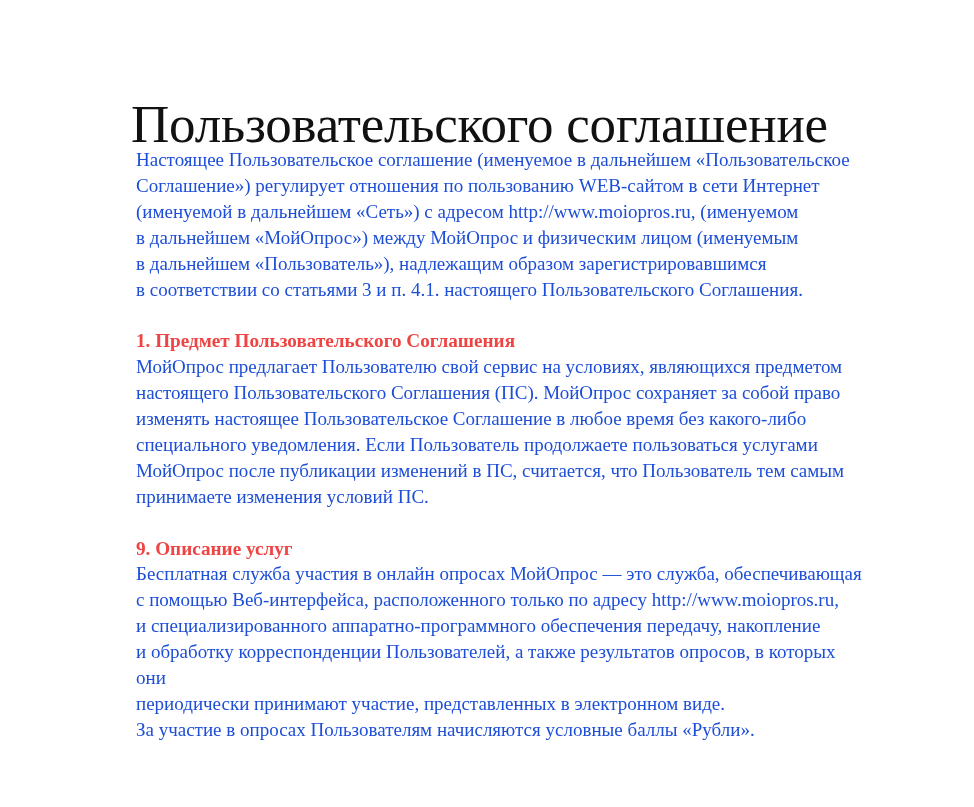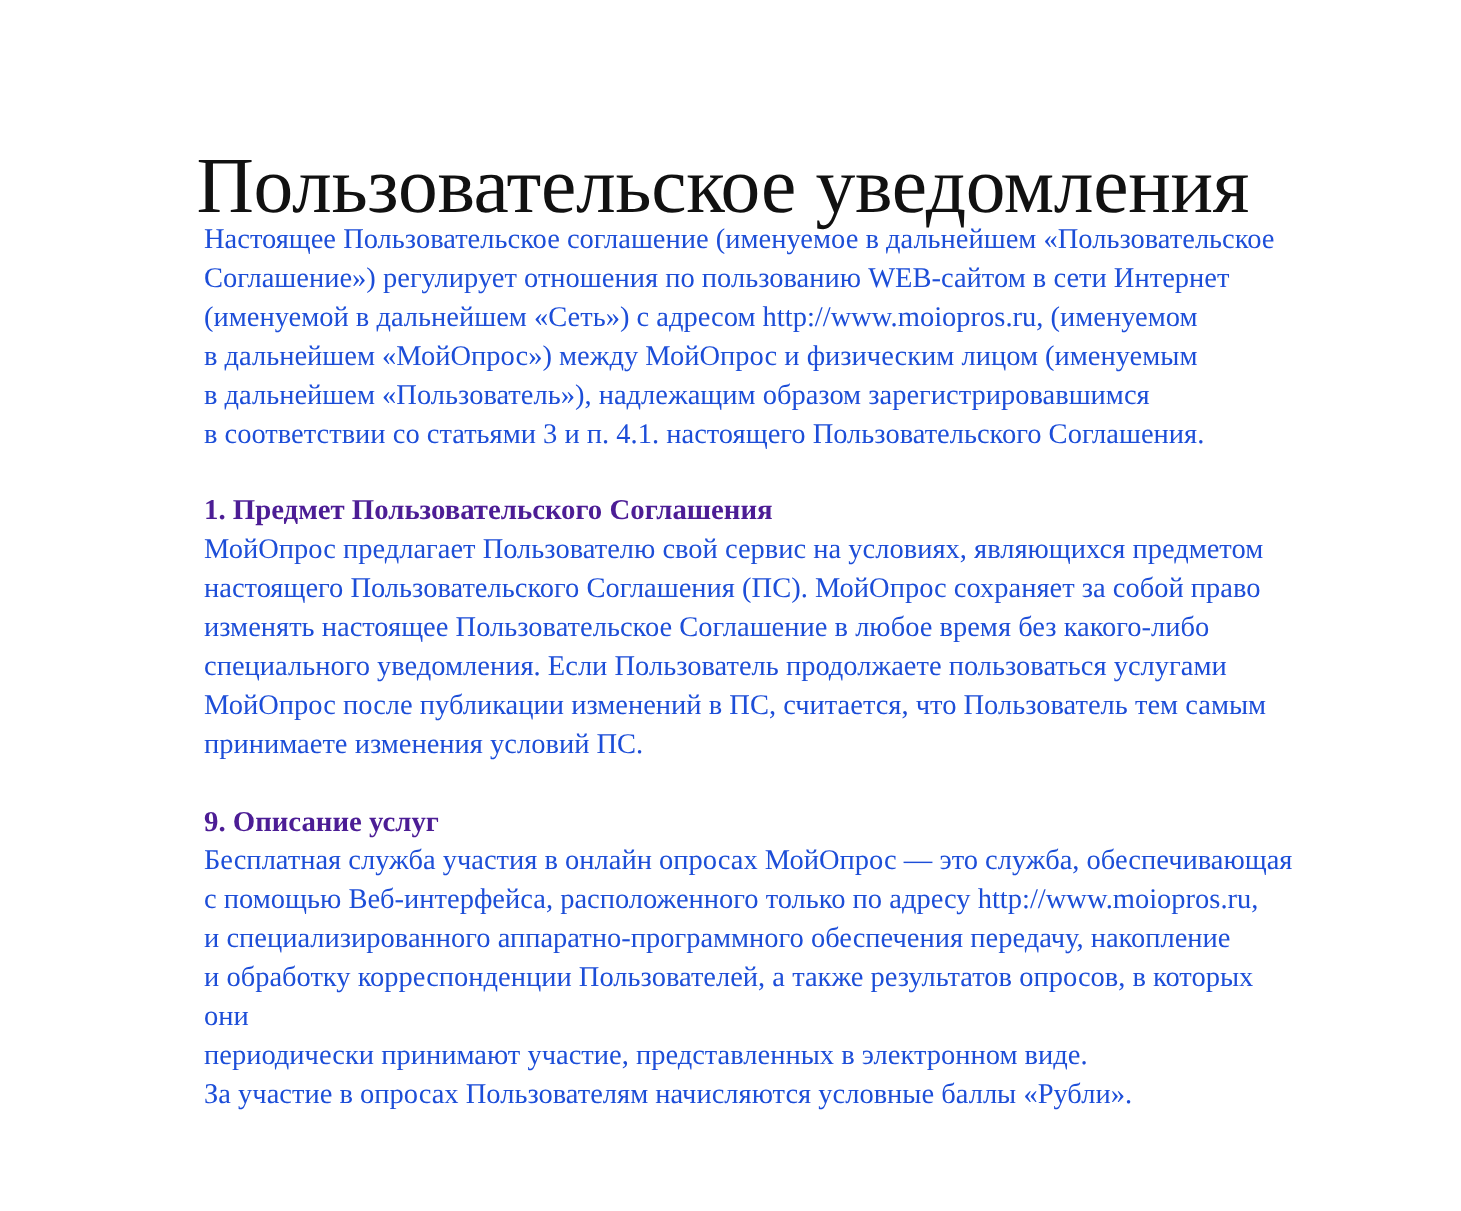--- a/index.html
+++ b/index.html
@@ -62,34 +62,34 @@
   }
 
   .gap-lg {
     margin-top: 25.9px;
   }
 
   .section-heading {
     font-size: 19.2px;
     line-height: 25.9px;
     font-weight: 700;
-    color: #4c1d95;
+    color: #ef4444;
     margin: 0;
   }
 
   .section-heading.spaced {
     margin-top: 25.9px;
   }
 </style>
 </head>
 <body>
 
 <div class="page">
 
-  <h1 class="doc-title">Пользовательское уведомления</h1>
+  <h1 class="doc-title">Пользовательского соглашение</h1>
 
   <div class="body-block">
 
     <p class="para">Настоящее Пользовательское соглашение (именуемое в дальнейшем «Пользовательское
 Соглашение») регулирует отношения по пользованию WEB-сайтом в сети Интернет
 (именуемой в дальнейшем «Сеть») с адресом http://www.moiopros.ru,  (именуемом
 в дальнейшем «МойОпрос») между МойОпрос и физическим лицом (именуемым
 в дальнейшем «Пользователь»), надлежащим образом зарегистрировавшимся
 в соответствии со статьями 3 и п. 4.1. настоящего Пользовательского Соглашения.</p>
 

